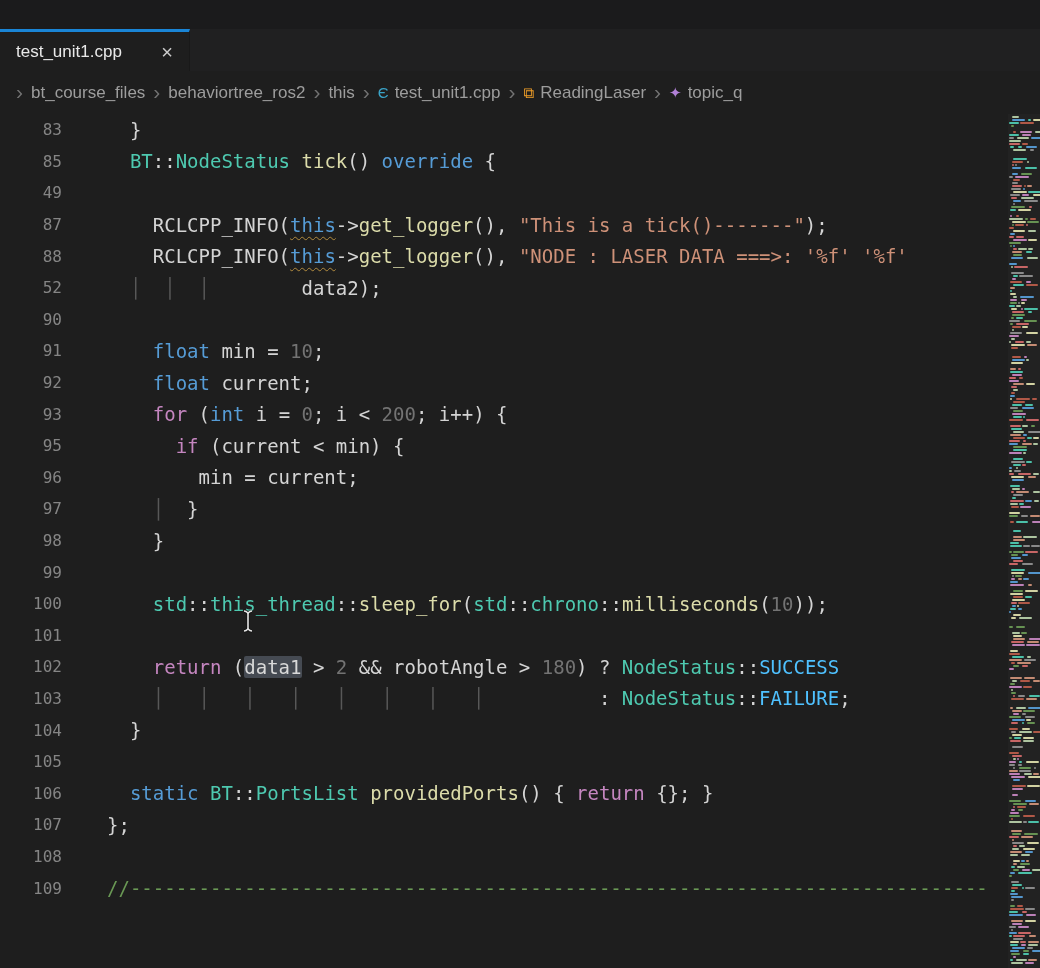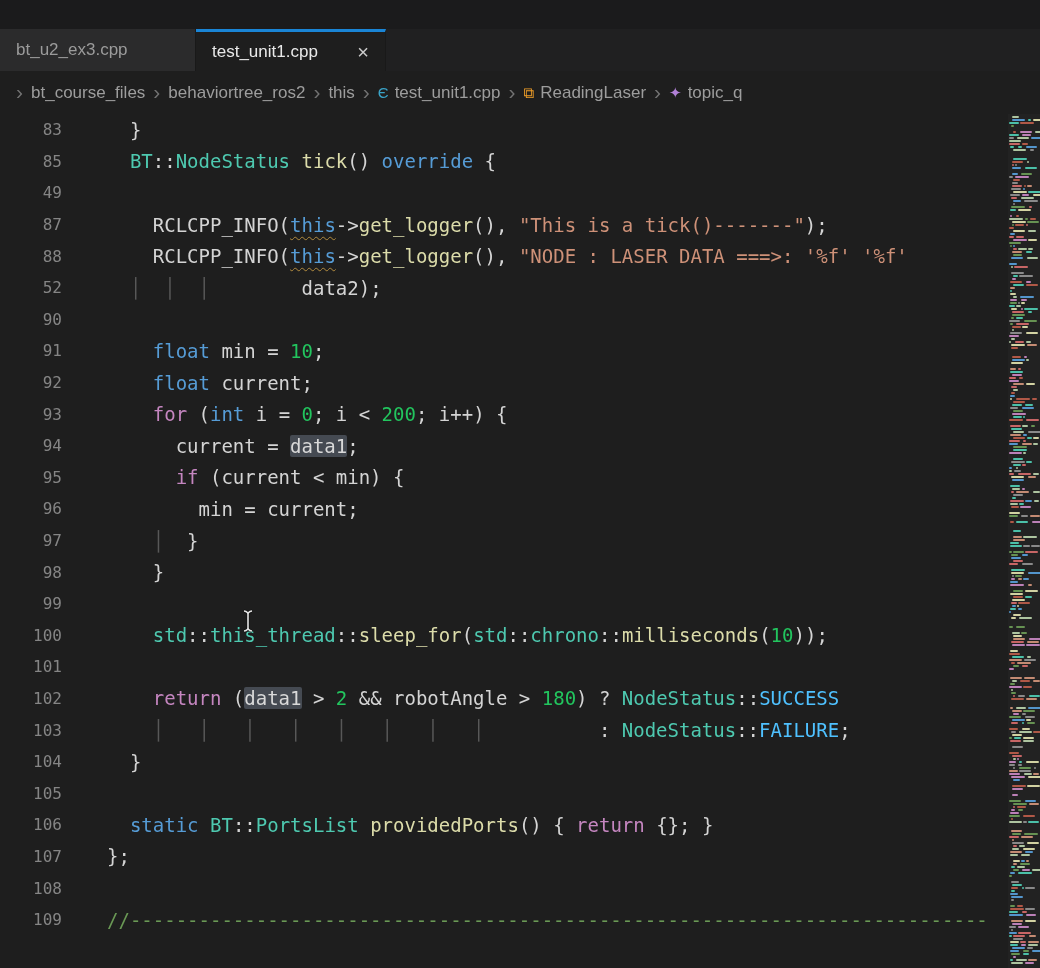--- a/index.html
+++ b/index.html
@@ -33,43 +33,40 @@
   .lc{white-space:pre;padding-left:45px;color:#d4d4d4;
       font-family:"DejaVu Sans Mono",monospace;font-size:19px}
 
   
   .tk-p  {color:#d4d4d4}
   .tk-k  {color:#569cd6}
   .tk-ctl{color:#c586c0}
   .tk-ty {color:#4ec9b0}
   .tk-fn {color:#dcdcaa}
   .tk-s  {color:#ce9178}
-  .tk-n  {color:#22c55e}
+  .tk-n  {color:#737373}
   .tk-en {color:#4fc1ff}
   .tk-cm {color:#6a9955}
   .tk-g  {color:#585858}
   .tk-th {color:#569cd6;text-decoration:underline wavy #b08a3e;text-decoration-thickness:1px;text-underline-offset:4px}
   .tk-hl {color:#d9d9d9;background:#454a52;border-radius:2px}
 
   
   .minimap{flex:0 0 32px;width:32px;background:#222222;position:relative;overflow:hidden;cursor:pointer}
   .mseg{position:absolute;height:2px;border-radius:1px;opacity:.95}
 
   
   .ibeam{position:absolute;left:240px;top:494px;z-index:9;pointer-events:none}
 </style>
 </head>
 <body>
 
 <div class="topstrip"></div>
 
 <div class="tabbar">
-  <div class="tab">
-    <span class="tab-label">bt_u2_ex3.cpp</span>
-  </div>
   <div class="tab active">
     <span class="tab-label">test_unit1.cpp</span>
     <span class="tab-close">×</span>
   </div>
 </div>
 
 <div class="breadcrumb">
     <span class="bc-sep">›</span>
     <span class="bc-item">
       <span>bt_course_files</span>
@@ -134,24 +131,20 @@
           <div class="ln">91</div>
           <div class="lc"><span class="tk-p">    </span><span class="tk-k">float</span><span class="tk-p"> min = </span><span class="tk-n">10</span><span class="tk-p">;</span></div>
         </div>
         <div class="line">
           <div class="ln">92</div>
           <div class="lc"><span class="tk-p">    </span><span class="tk-k">float</span><span class="tk-p"> current;</span></div>
         </div>
         <div class="line">
           <div class="ln">93</div>
           <div class="lc"><span class="tk-p">    </span><span class="tk-ctl">for</span><span class="tk-p"> (</span><span class="tk-k">int</span><span class="tk-p"> i = </span><span class="tk-n">0</span><span class="tk-p">; i &lt; </span><span class="tk-n">200</span><span class="tk-p">; i++) {</span></div>
-        </div>
-        <div class="line">
-          <div class="ln">94</div>
-          <div class="lc"><span class="tk-p">      current = </span><span class="tk-hl">data1</span><span class="tk-p">;</span></div>
         </div>
         <div class="line">
           <div class="ln">95</div>
           <div class="lc"><span class="tk-p">      </span><span class="tk-ctl">if</span><span class="tk-p"> (current &lt; min) {</span></div>
         </div>
         <div class="line">
           <div class="ln">96</div>
           <div class="lc"><span class="tk-p">        min = current;</span></div>
         </div>
         <div class="line">

